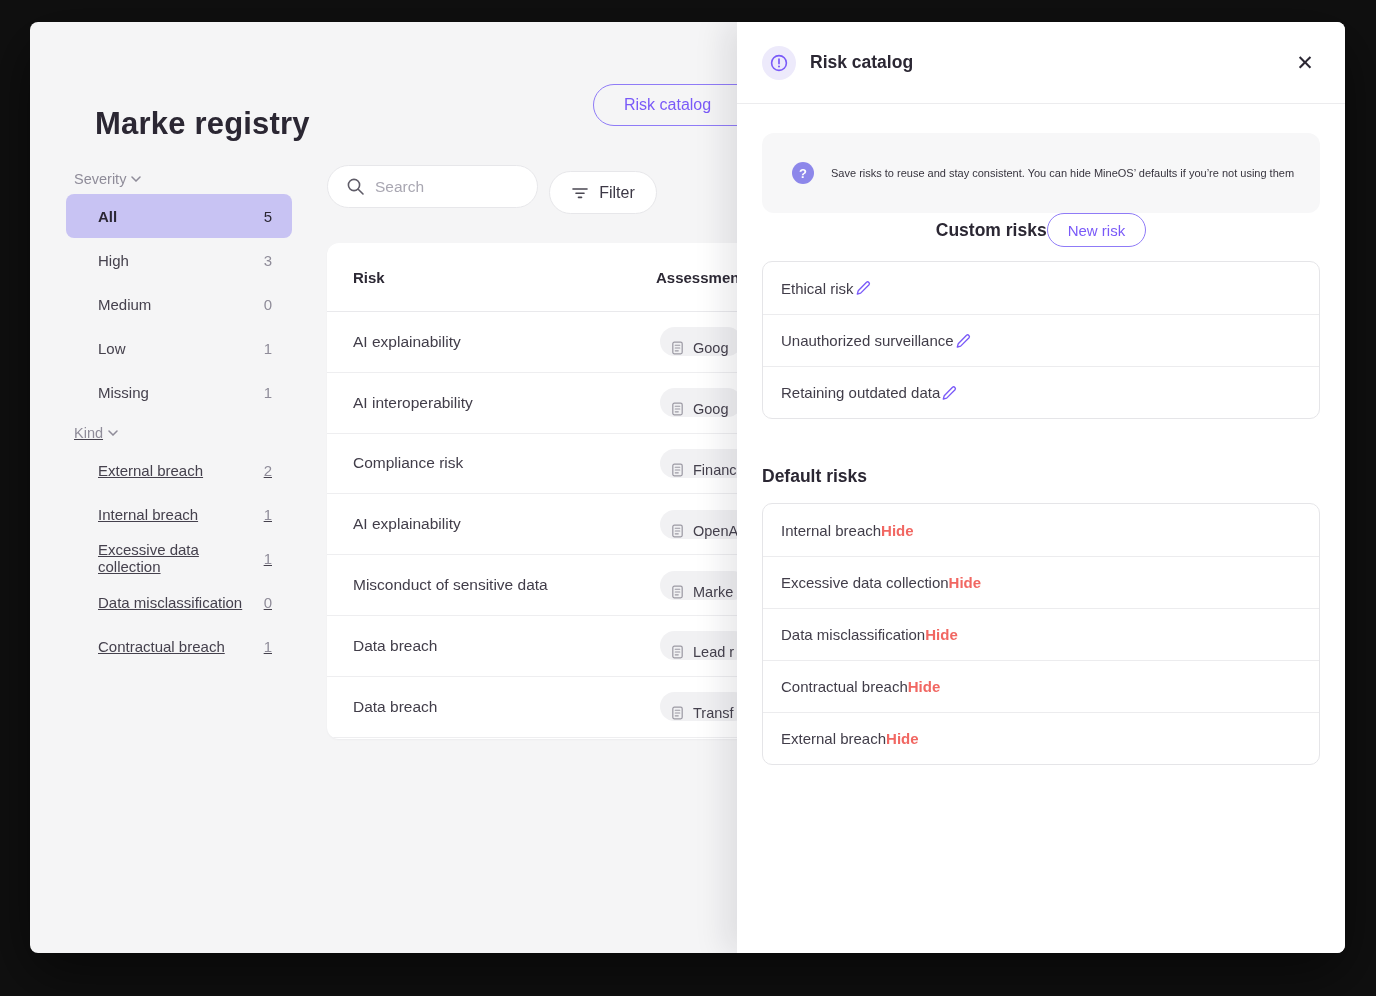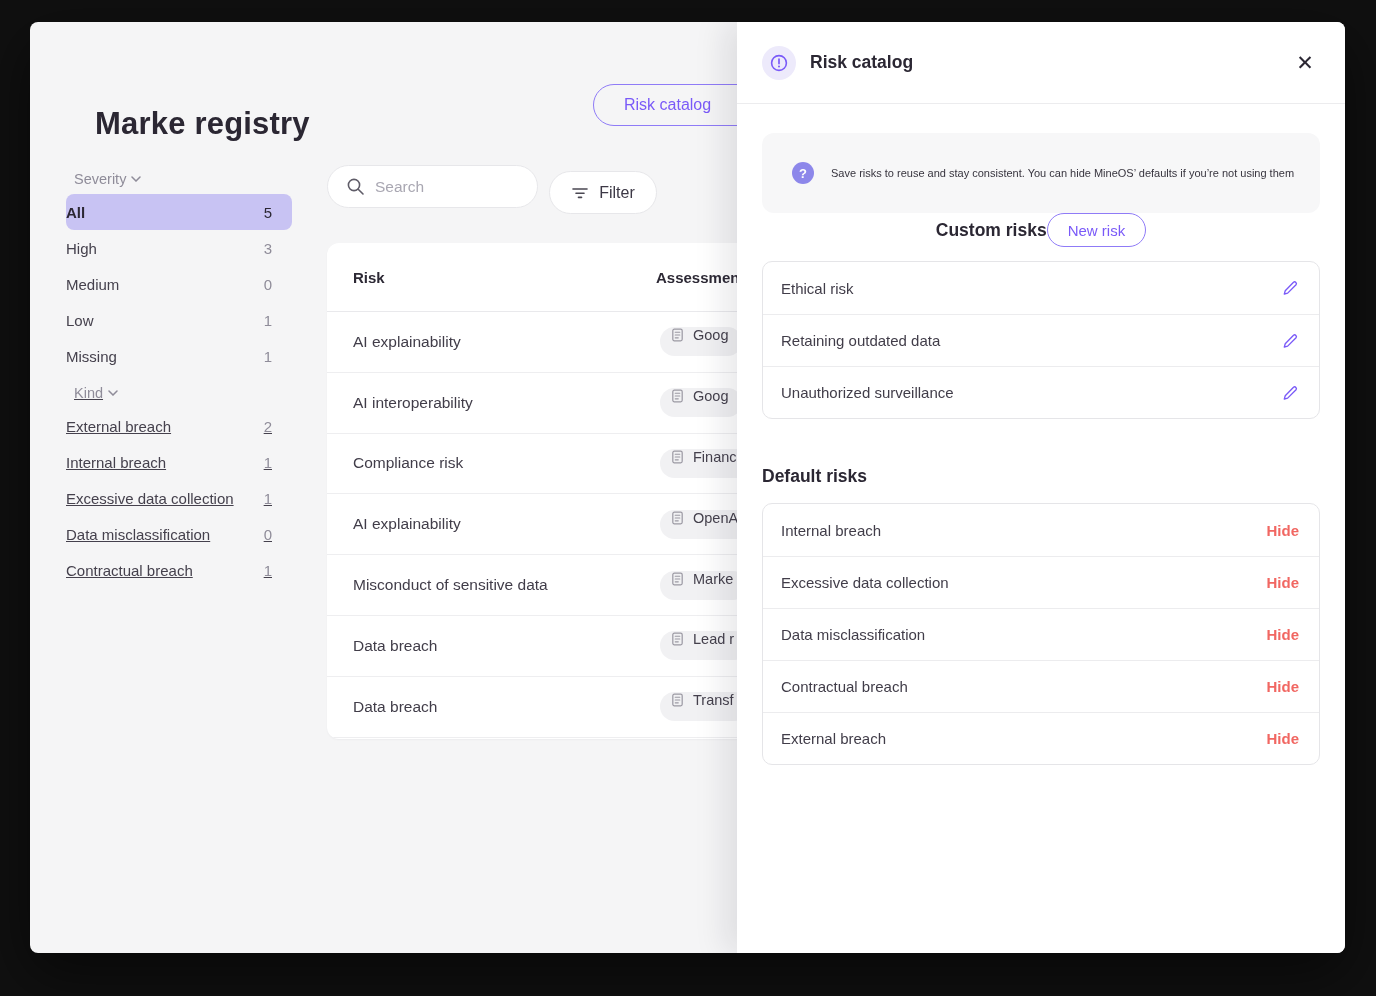--- a/index.html
+++ b/index.html
@@ -28,22 +28,22 @@
     cursor:pointer;
   }
 
   .sidebar { position:absolute; left:36px; top:146px; width:226px; }
   .f-label {
     display:flex; align-items:center; gap:5px;
     font-size:14.5px; color:#8f8c99; padding-left:8px; height:22px; cursor:pointer;
   }
   .f-rows { margin-top:4px; }
   .f-row {
-    height:36px; display:flex; align-items:center; justify-content:space-between;
-    padding:0 20px 0 0; border-radius:8px; font-size:15px; color:#45414d; cursor:pointer;
+    height:44px; display:flex; align-items:center; justify-content:space-between;
+    padding:0 20px 0 32px; border-radius:8px; font-size:15px; color:#45414d; cursor:pointer;
   }
   .f-row .cnt { color:#8f8c99; font-size:15px; }
   .f-row.selected { background:#c8c3f3; font-weight:700; color:#2b2733; }
   .f-row.selected .cnt { color:#2b2733; font-weight:400; }
   .f-group + .f-group { margin-top:8px;text-decoration:underline; }
 
   .search-box {
     position:absolute; left:297px; top:143px; width:211px; height:43px;
     background:#fff; border:1px solid #e7e7ea; border-radius:22px;
     display:flex; align-items:center; padding:0 12px 0 18px;
@@ -70,21 +70,21 @@
     border-bottom:1px solid #e9e9ec;
   }
   .t-head .c-risk { padding-left:26px; font-weight:700; font-size:15px; color:#2d2935; }
   .t-head .c-assess { position:absolute; left:329px; font-weight:700; font-size:15px; color:#2d2935; }
   .t-row {
     height:60.8px; display:flex; align-items:center; position:relative;
     border-bottom:1px solid #eeeef0; cursor:pointer;
   }
   .t-row .risk-name { padding-left:26px; font-size:15.5px; color:#413d49; }
   .chip {
-    position:absolute; left:333px; height:29px; display:flex; align-items:flex-start; gap:8px;
+    position:absolute; left:333px; height:29px; display:flex; align-items:flex-end; gap:8px;
     background:#f1f1f3; border-radius:15px; padding:0 14px 0 10px;
     font-size:14.5px; color:#45414d; white-space:nowrap; cursor:pointer;
   }
 
   
   .panel {
     position:absolute; top:0; right:0; width:608px; height:100%;
     background:#fff; z-index:5; box-shadow:-12px 0 30px rgba(20,15,40,.10);
   }
   .panel-header {
@@ -117,23 +117,22 @@
   }
   .section-title { font-size:17.5px; font-weight:700; color:#2b2733; }
   .new-risk-btn {
     height:34px; padding:0 20px; border:1.5px solid #8f7bf7; border-radius:18px;
     background:#fff; color:#7a5af8; font-size:15px; font-family:inherit; cursor:pointer;
   }
   .list-card {
     margin-top:14px; border:1px solid #e5e5e8; border-radius:10px; background:#fff; overflow:hidden;
   }
   .list-row {
-    height:52px; display:flex; align-items:center; justify-content:space-between;
+    height:52px; display:flex; align-items:center; 
     padding:0 20px 0 18px;
-    gap:44px;
   }
   .list-row + .list-row { border-top:1px solid #ececee; }
   .list-row .row-label { font-size:15px; color:#413d49; }
   .icon-btn { border:none; background:transparent; cursor:pointer; display:flex; align-items:center; }
   .hide-btn {
     border:none; background:transparent; cursor:pointer; font-family:inherit;
     color:#f16762; font-size:15px; font-weight:600;
   }
   .df-head { margin-top:44px; height:26px; display:flex; align-items:center;text-align:center; }
 </style>
@@ -346,35 +345,35 @@
       <div class="list-card">
         <div class="list-row">
           <span class="row-label">Ethical risk</span>
           <button class="icon-btn">
             <svg width="18" height="18" viewBox="0 0 20 20">
                 <path d="M13.9 3.6a2 2 0 0 1 2.8 2.8L7.4 15.7l-3.7 1 1-3.7 9.2-9.4z" fill="none" stroke="#7a5af8" stroke-width="1.5" stroke-linejoin="round"></path>
               </svg>
           </button>
         </div>
         <div class="list-row">
+          <span class="row-label">Unauthorized surveillance</span>
+          <button class="icon-btn">
+            <svg width="18" height="18" viewBox="0 0 20 20">
+                <path d="M13.9 3.6a2 2 0 0 1 2.8 2.8L7.4 15.7l-3.7 1 1-3.7 9.2-9.4z" fill="none" stroke="#7a5af8" stroke-width="1.5" stroke-linejoin="round"></path>
+              </svg>
+          </button>
+        </div>
+        <div class="list-row">
           <span class="row-label">Retaining outdated data</span>
           <button class="icon-btn">
             <svg width="18" height="18" viewBox="0 0 20 20">
                 <path d="M13.9 3.6a2 2 0 0 1 2.8 2.8L7.4 15.7l-3.7 1 1-3.7 9.2-9.4z" fill="none" stroke="#7a5af8" stroke-width="1.5" stroke-linejoin="round"></path>
               </svg>
           </button>
         </div>
-        <div class="list-row">
-          <span class="row-label">Unauthorized surveillance</span>
-          <button class="icon-btn">
-            <svg width="18" height="18" viewBox="0 0 20 20">
-                <path d="M13.9 3.6a2 2 0 0 1 2.8 2.8L7.4 15.7l-3.7 1 1-3.7 9.2-9.4z" fill="none" stroke="#7a5af8" stroke-width="1.5" stroke-linejoin="round"></path>
-              </svg>
-          </button>
-        </div>
       </div>
 
       <div class="df-head">
         <span class="section-title">Default risks</span>
       </div>
 
       <div class="list-card">
         <div class="list-row">
           <span class="row-label">Internal breach</span>
           <button class="hide-btn">Hide</button>

